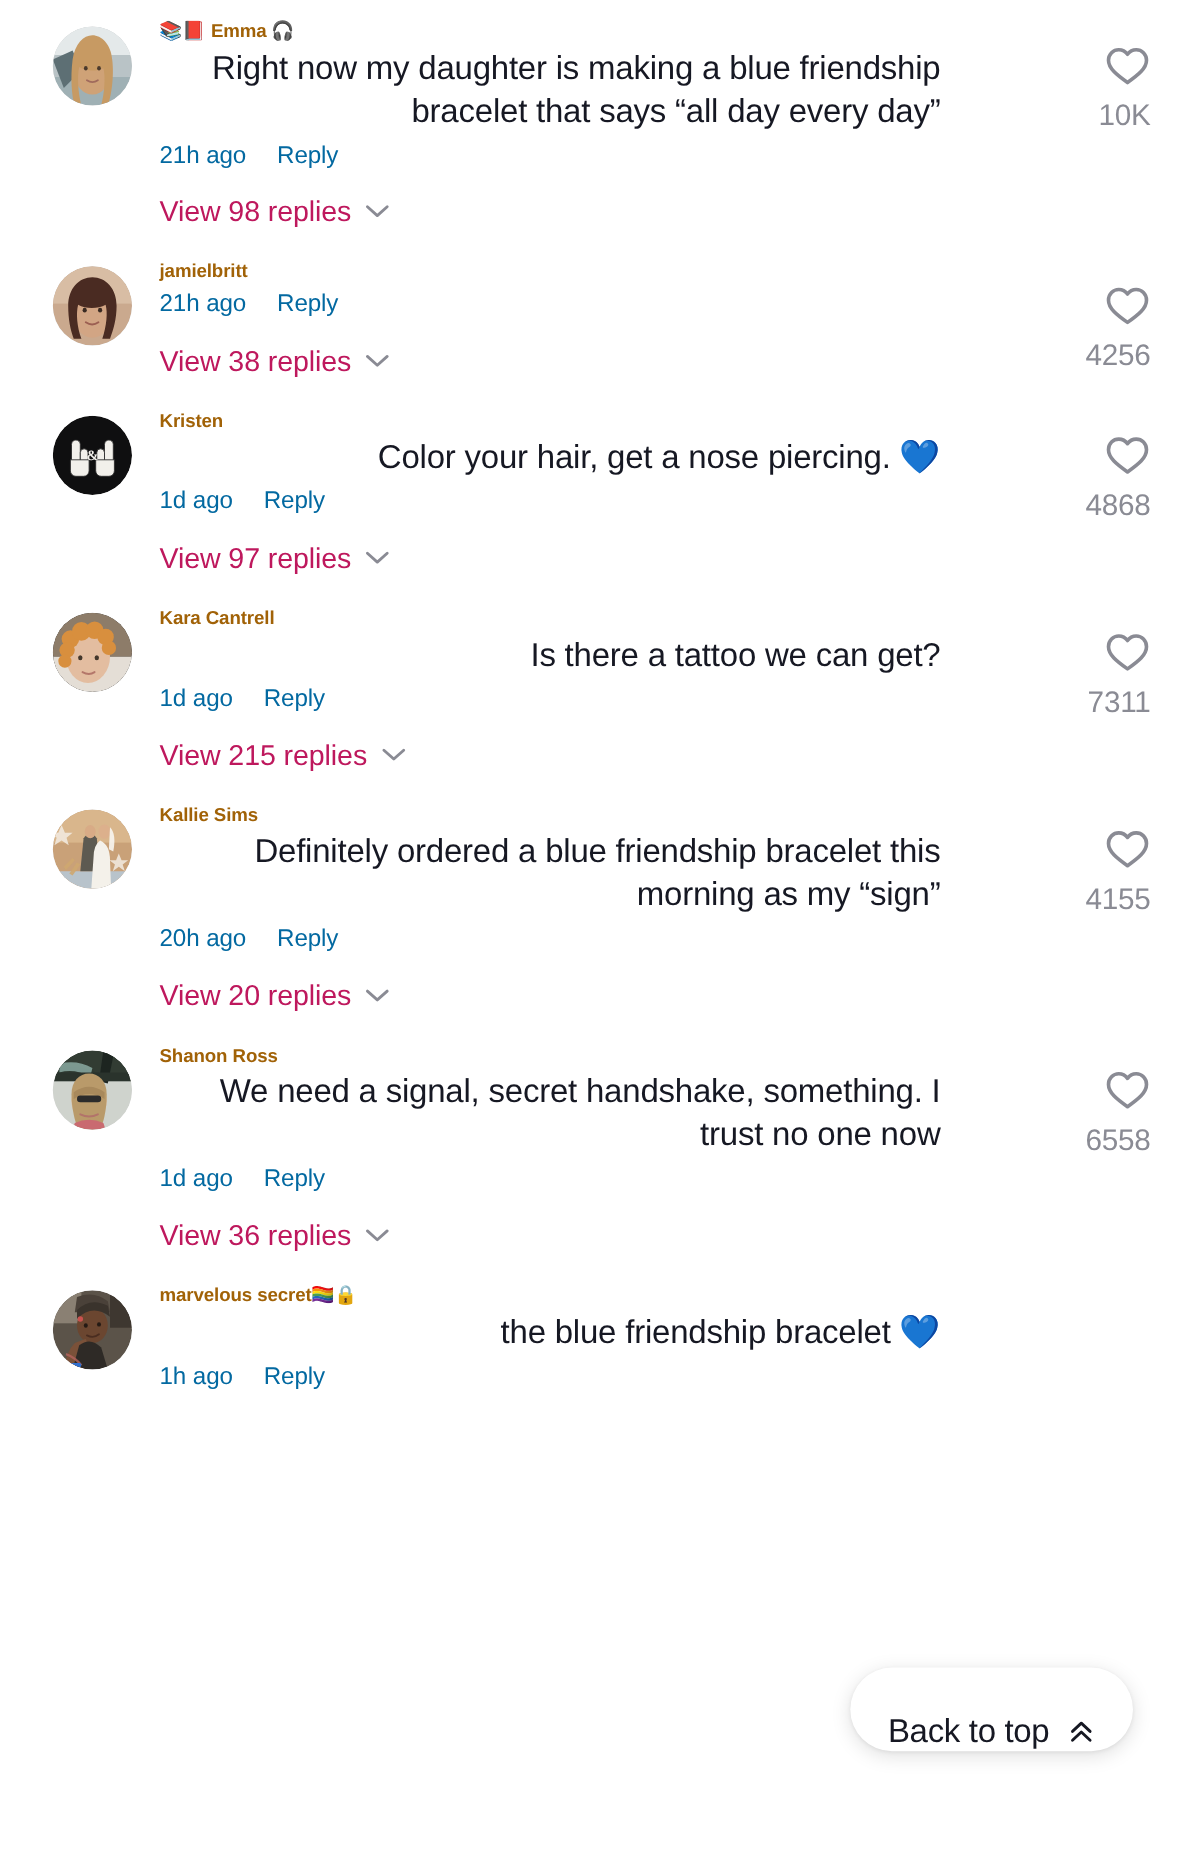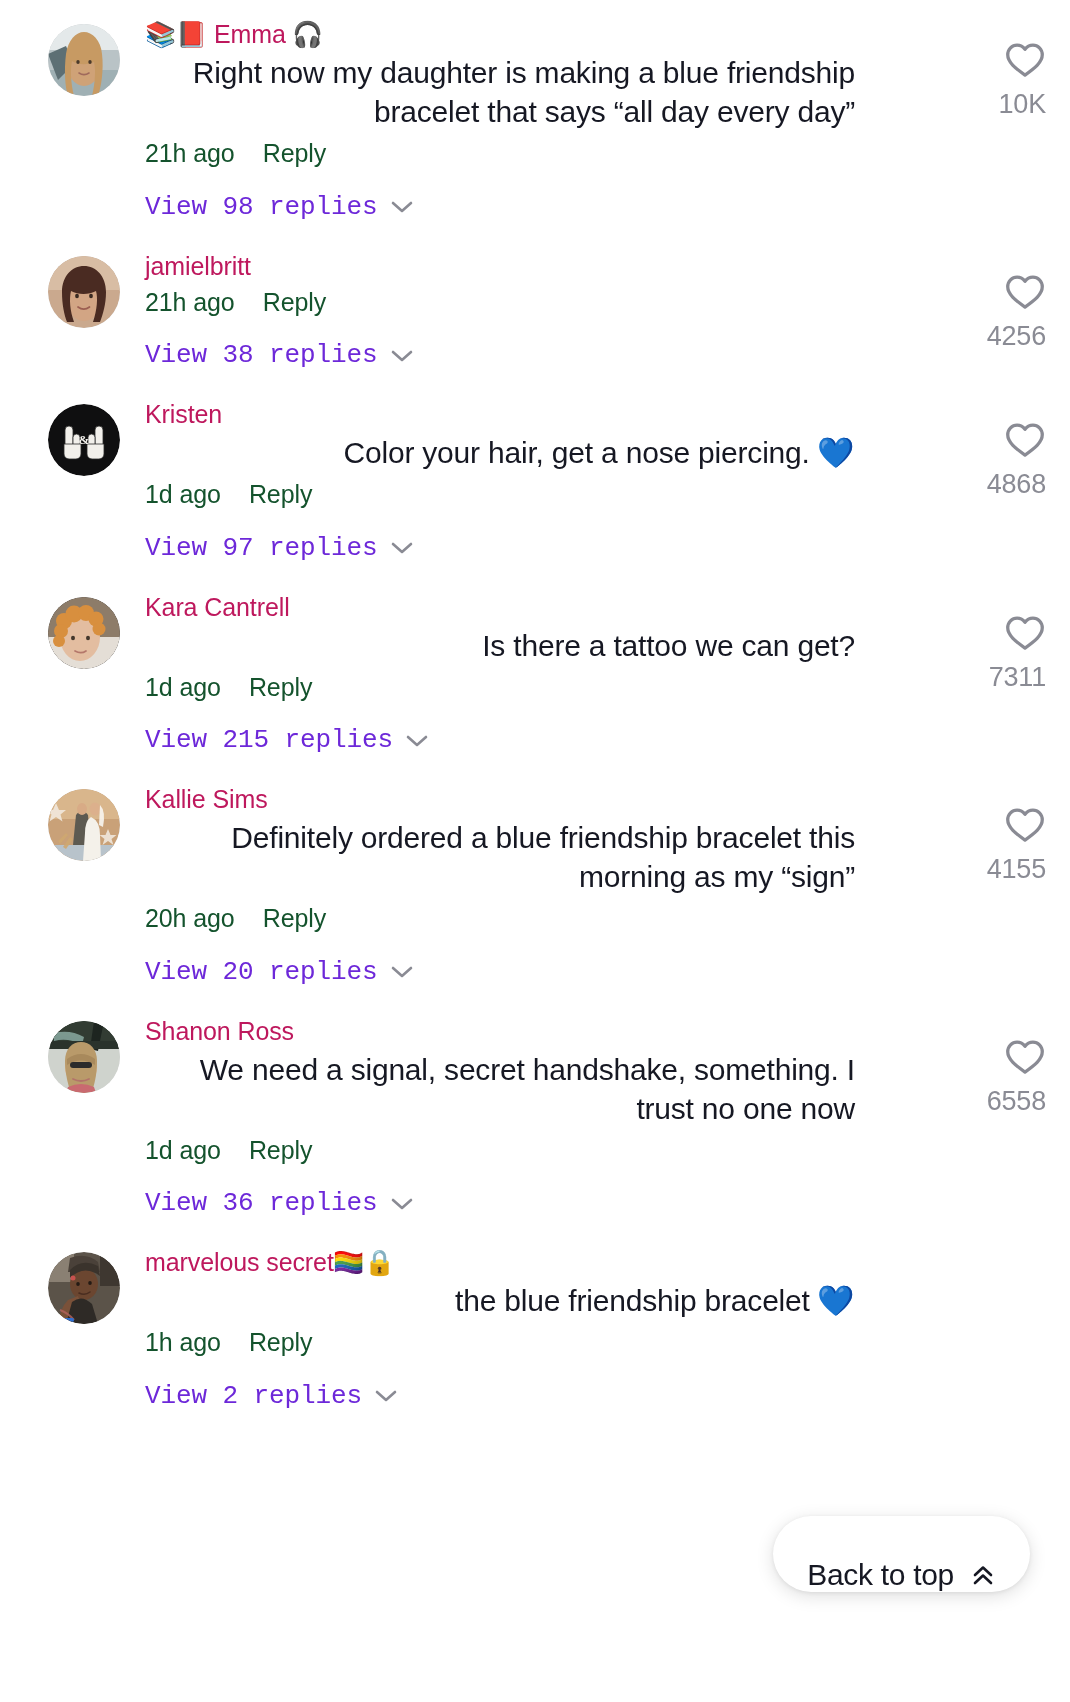--- a/index.html
+++ b/index.html
@@ -46,23 +46,23 @@
   .avatar svg { display: block; width: 72px; height: 72px; }
 
   
   .c-body {
     flex: 1 1 auto;
     padding-left: 25px;
     min-width: 0;
   }
 
   .c-author {
-    font-size: 25px;
-    font-weight: normal;
-    color: #be185d;
+    font-size: 17px;
+    font-weight: bold;
+    color: #a16207;
     line-height: 1.28;
     letter-spacing: -0.1px;
     display: block;
     margin-bottom: 3px;
     white-space: nowrap;
   }
 
   .c-text {
     font-size: 30px;
     font-weight: 400;
@@ -74,39 +74,38 @@
     text-align: right;
   }
 
   .c-meta {
     display: flex;
     align-items: center;
     gap: 28px;
     margin-top: 4px;
   }
   .c-time, .c-reply {
-    font-size: 25px;
-    color: #14532d;
+    font-size: 22px;
+    color: #0369a1;
     line-height: 1.3;
     letter-spacing: -0.1px;
   }
   .c-reply { cursor: pointer; }
 
   .c-viewreplies {
     display: flex;
     align-items: center;
     gap: 13px;
     margin-top: 22px;
     cursor: pointer;
   }
   .c-viewreplies-label {
     font-size: 26px;
-    color: #6d28d9;
+    color: #be185d;
     letter-spacing: -0.1px;
-    font-family: Liberation Mono, monospace;
   }
   .chev-down {
     display: inline-block;
     width: 22px;
     height: 13px;
     flex: 0 0 auto;
   }
 
   
   .c-like {
@@ -489,28 +488,20 @@
           </g>
         </svg>
       </div>
       <div class="c-body">
         <span class="c-author">marvelous secret🏳️‍🌈🔒</span>
         <div class="c-text">the blue friendship bracelet 💙</div>
         <div class="c-meta">
           <span class="c-time">1h ago</span>
           <span class="c-reply">Reply</span>
         </div>
-        <div class="c-viewreplies">
-          <span class="c-viewreplies-label">View 2 replies</span>
-          <span class="chev-down">
-            <svg width="22" height="13" viewBox="0 0 22 13">
-                <path d="M2 2 L11 10 L20 2" stroke="#8a8b94" stroke-width="2.6" fill="none" stroke-linecap="round" stroke-linejoin="round"></path>
-              </svg>
-          </span>
-        </div>
       </div>
       <div class="c-like">
         <span class="like-count"></span>
       </div>
     </div>
 
   </div>
 
   <div class="back-to-top">
     <span class="back-to-top-label">Back to top</span>

